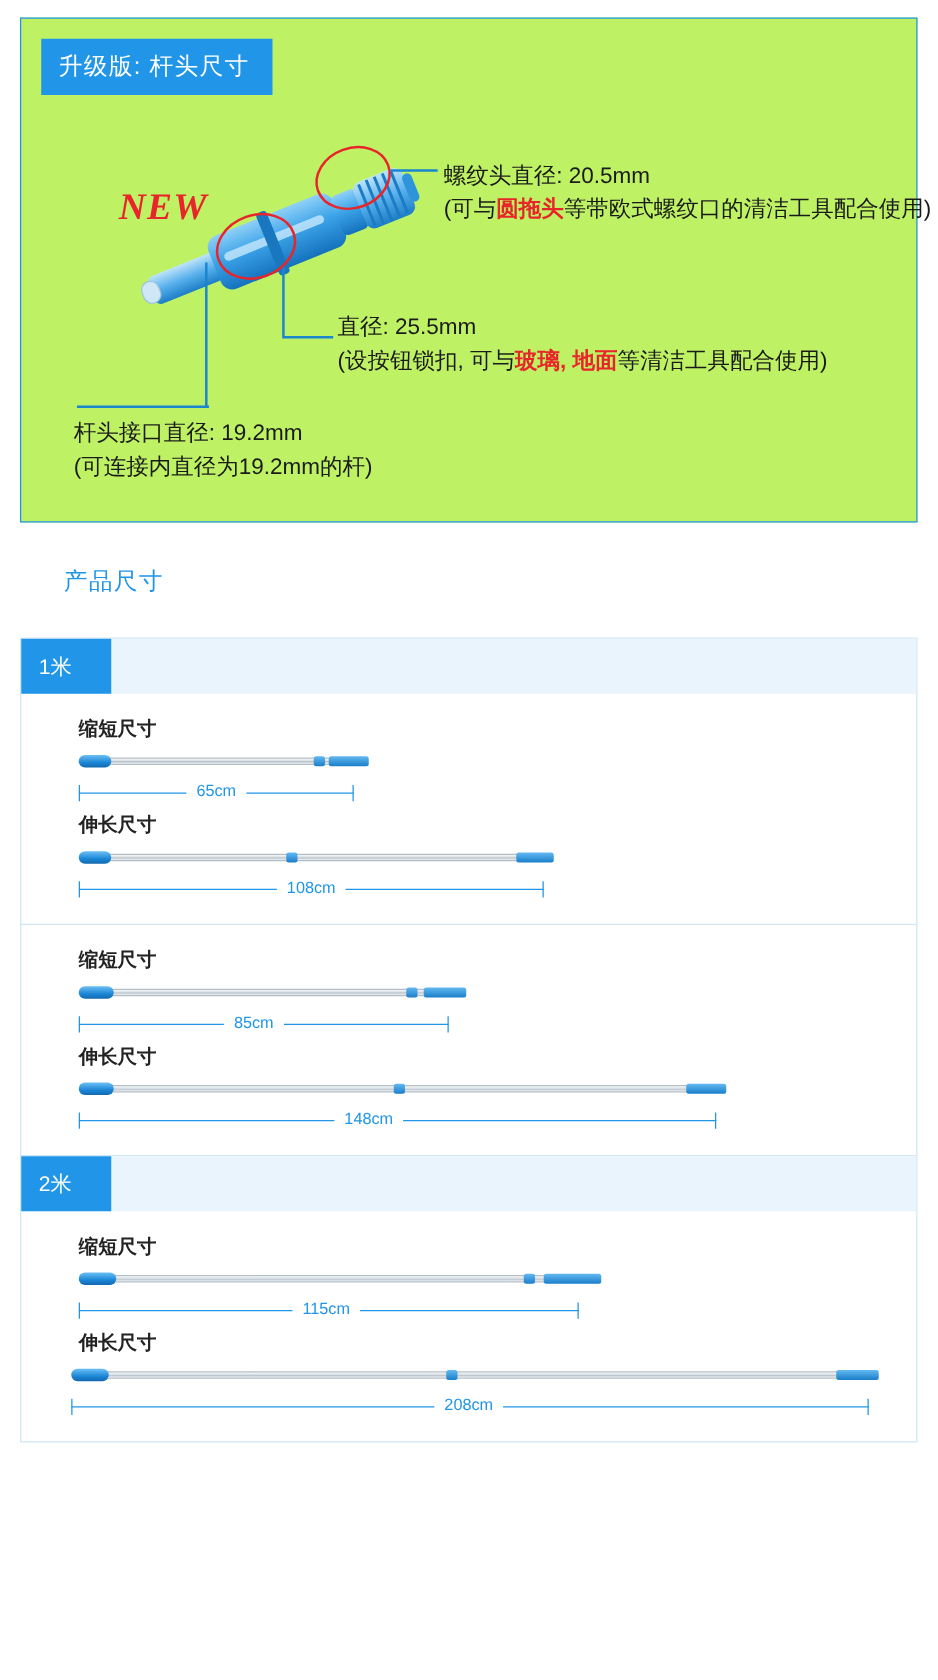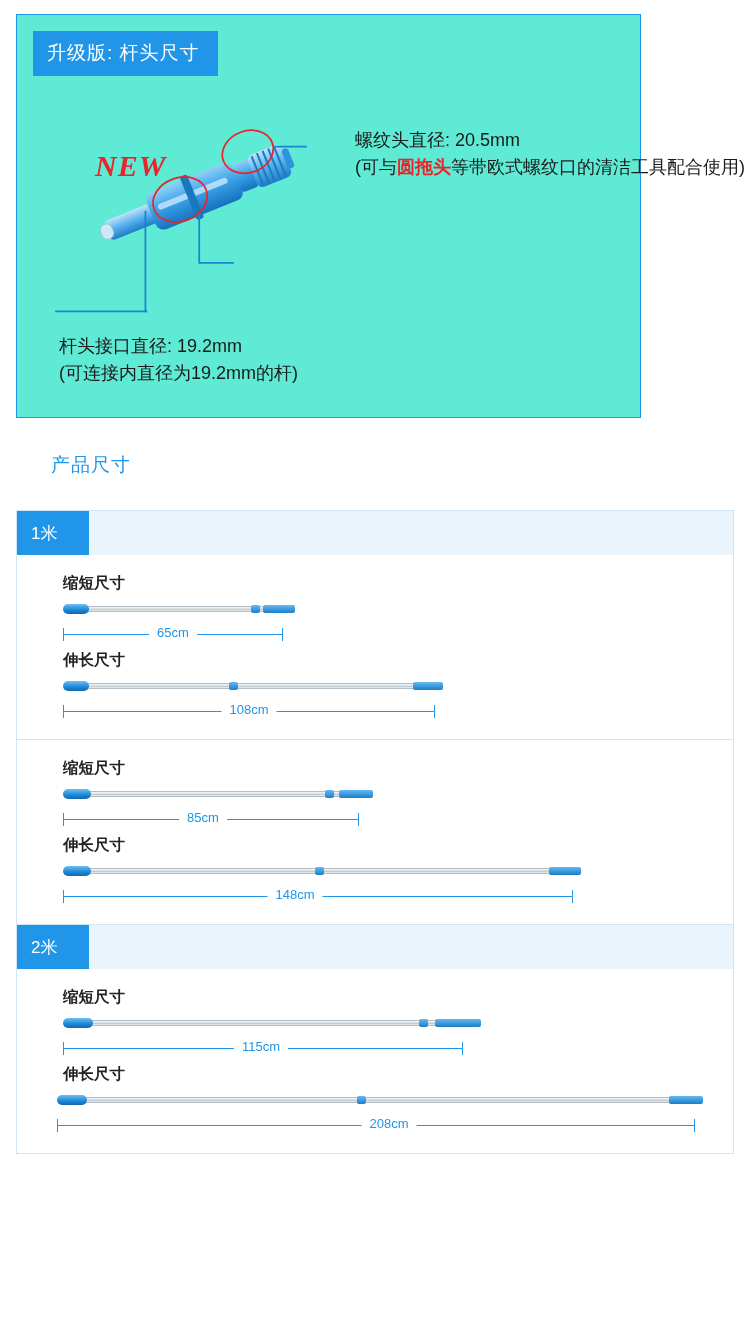--- a/index.html
+++ b/index.html
@@ -11,24 +11,24 @@
     color: #333;
     position: relative;
     overflow: hidden;
   }
 
   
   .panel {
     position: absolute;
     left: 16px;
     top: 14px;
-    width: 625px;
+    width: 718px;
     height: 404px;
     border: 1px solid #2196e8;
-    background: #5eead4;
+    background: #bef264;
   }
   .panel-tab {
     position: absolute;
     left: 16px;
     top: 16px;
     background: #2196e8;
     color: #ffffff;
     font-size: 19px;
     padding: 9px 18px 10px 14px;
     letter-spacing: 1px;
@@ -230,20 +230,24 @@
     <path d="M44 312 L150 312" stroke="#1b86cf" stroke-width="2" fill="none"></path>
   </svg>
 
   <div class="new-label">NEW</div>
 
   <div class="callout c1">
     <div>螺纹头直径: 20.5mm</div>
     <div><span>(可与</span><span class="em">圆拖头</span><span>等带欧式螺纹口的清洁工具配合使用)</span></div>
   </div>
 
+  <div class="callout c2">
+    <div>直径: 25.5mm</div>
+    <div><span>(设按钮锁扣, 可与</span><span class="em">玻璃, 地面</span><span>等清洁工具配合使用)</span></div>
+  </div>
 
   <div class="callout c3">
     <div>杆头接口直径: 19.2mm</div>
     <div>(可连接内直径为19.2mm的杆)</div>
   </div>
 </div>
 
 <div class="section-title">产品尺寸</div>
 
 <div class="sizes">
@@ -357,18 +361,18 @@
           <div class="shaft" style="left:12px;width:622px;"></div>
           <div class="grip" style="left:0px;width:30px;"></div>
           <div class="joint" style="left:300px;"></div>
           <div class="tip" style="left:612px;width:34px;"></div>
         </div>
       </div>
       <div class="measure" style="margin-left:40px;">
         <div class="line" style="left:0px;width:638px;"></div>
         <div class="cap" style="left:0px;"></div>
         <div class="cap" style="left:637px;"></div>
-        <div class="val" style="left:332px;">208cm</div>
+        <div class="val" style="left:318px;">208cm</div>
       </div>
     </div>
   </div>
 
 </div>
 
 </body></html>

